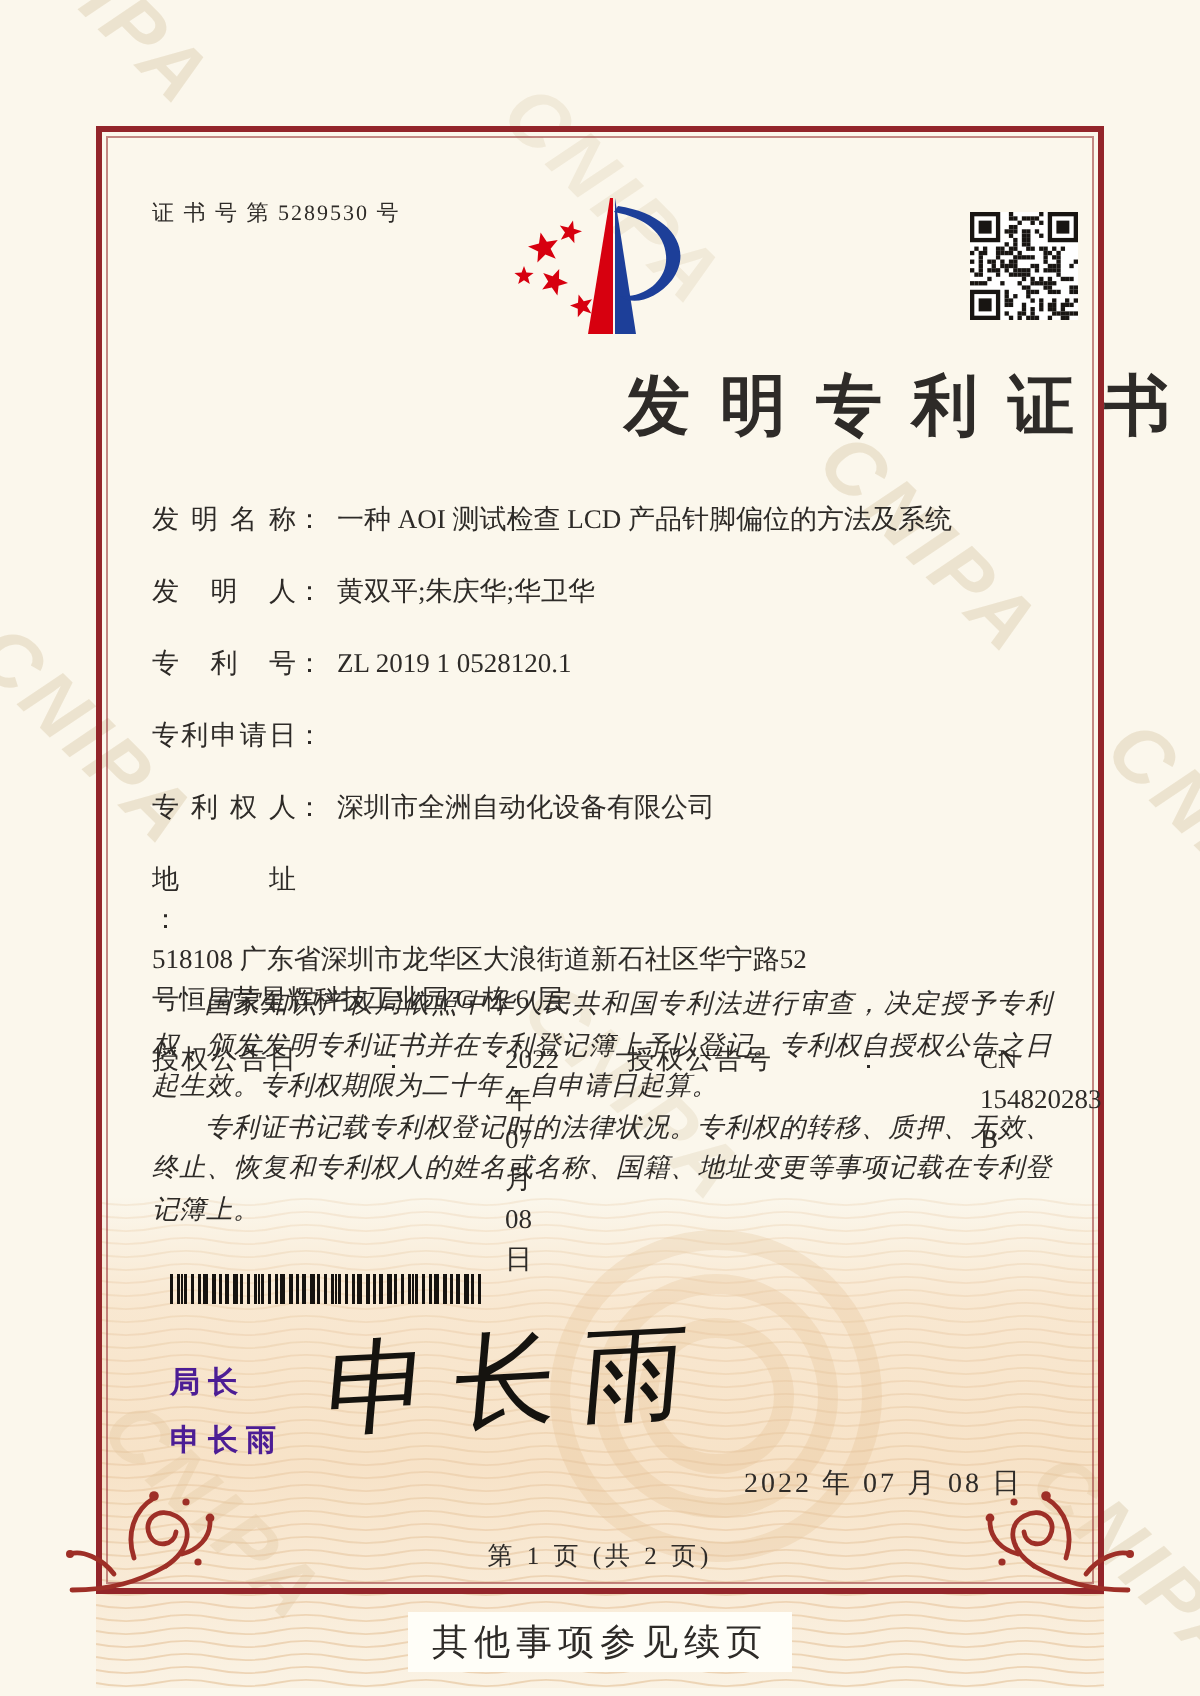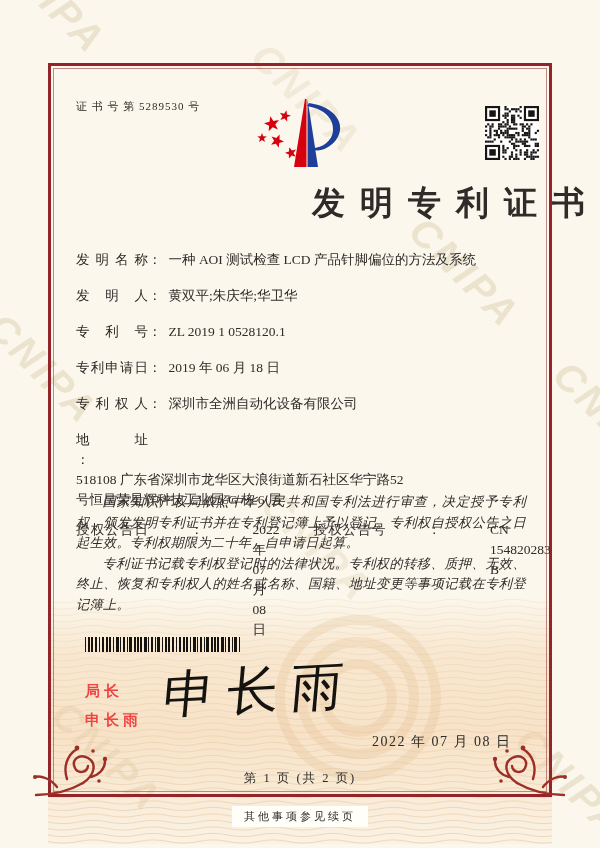--- a/index.html
+++ b/index.html
@@ -35,30 +35,30 @@
   .pair2{margin-left:34px;}
   
   .paras{left:76px;top:492px;width:450px;z-index:3;font-size:13.2px;line-height:20.5px;
     letter-spacing:.3px;text-align:justify;}
   .paras p{margin:0;text-indent:2em;font-style:italic;}
   
   .barcode{left:85px;top:637px;width:156px;height:15px;z-index:3;
     background:repeating-linear-gradient(90deg,#15120f 0 1.5px,transparent 1.5px 3.5px),
                repeating-linear-gradient(90deg,#15120f 0 1px,transparent 1px 5.5px);}
   .dtitle,.dname{font-family:"Liberation Sans","DejaVu Sans",sans-serif;font-weight:700;
-    font-size:15px;letter-spacing:4px;z-index:3;color:#ef4444;}
+    font-size:15px;letter-spacing:4px;z-index:3;color:#4c1d95;}
   .dtitle{left:85px;top:682px;}
   .dname{left:85px;top:711px;}
   .sig{left:163px;top:656px;font-size:52px;letter-spacing:12px;color:#15130f;z-index:4;
     transform:rotate(-3deg) skewX(-8deg);font-weight:400;}
   .date{left:372px;top:733px;font-size:14px;letter-spacing:1.5px;z-index:3;}
   .pageinfo{left:0;top:770px;width:100%;text-align:center;font-size:12.5px;
     letter-spacing:2px;z-index:3;}
   .note{left:50%;top:806px;transform:translateX(-50%);background:#fffef8;
-    padding:3px 12px;font-size:11px;letter-spacing:3px;z-index:3;white-space:nowrap;}
+    padding:3px 12px;font-size:18px;letter-spacing:3px;z-index:3;white-space:nowrap;}
   
   .flourish{width:92px;height:72px;top:729px;z-index:4;}
   .fl-left{left:33px;}
   .fl-right{left:475px;transform:scaleX(-1);}
 </style>
 </head>
 <body>
 
 <span class="wm" style="left:-18px;top:-24px;">CNIPA</span>
 <span class="wm" style="left:238px;top:76px;opacity:.3;">CNIPA</span>
@@ -348,21 +348,20 @@
       <span class="fvalue">黄双平;朱庆华;华卫华</span>
   </div>
   <div class="frow">
     <span class="flabel">专利号</span>
       <span class="fcolon">：</span>
       <span class="fvalue">ZL 2019 1 0528120.1</span>
   </div>
   <div class="frow">
     <span class="flabel">专利申请日</span>
       <span class="fcolon">：</span>
-      <span class="fvalue">2019 年 06 月 18 日</span>
   </div>
   <div class="frow">
     <span class="flabel">专利权人</span>
       <span class="fcolon">：</span>
       <span class="fvalue">深圳市全洲自动化设备有限公司</span>
   </div>
   <div class="frow" style="margin-bottom:10px;flex-direction:column;">
     <span class="flabel">地址</span>
       <span class="fcolon">：</span>
       <span class="fvalue">518108 广东省深圳市龙华区大浪街道新石社区华宁路52

